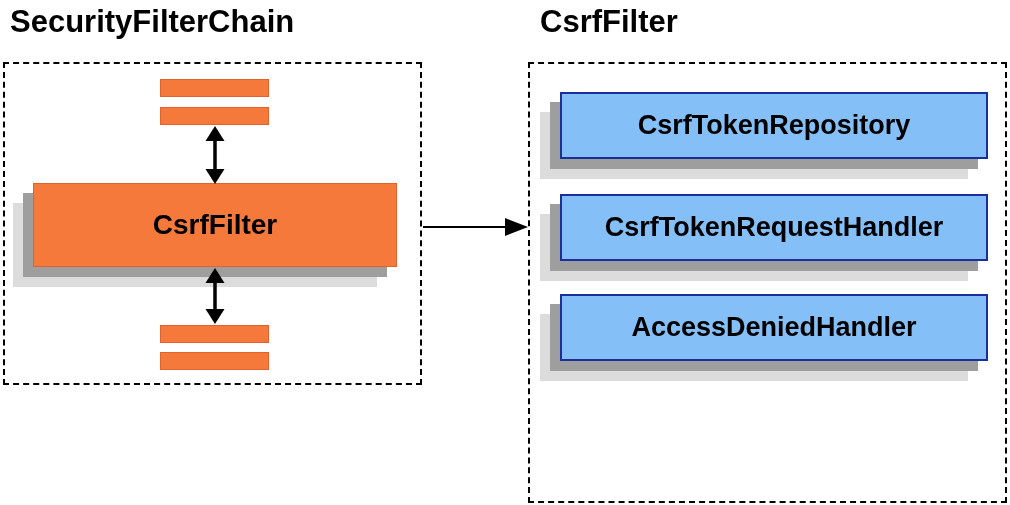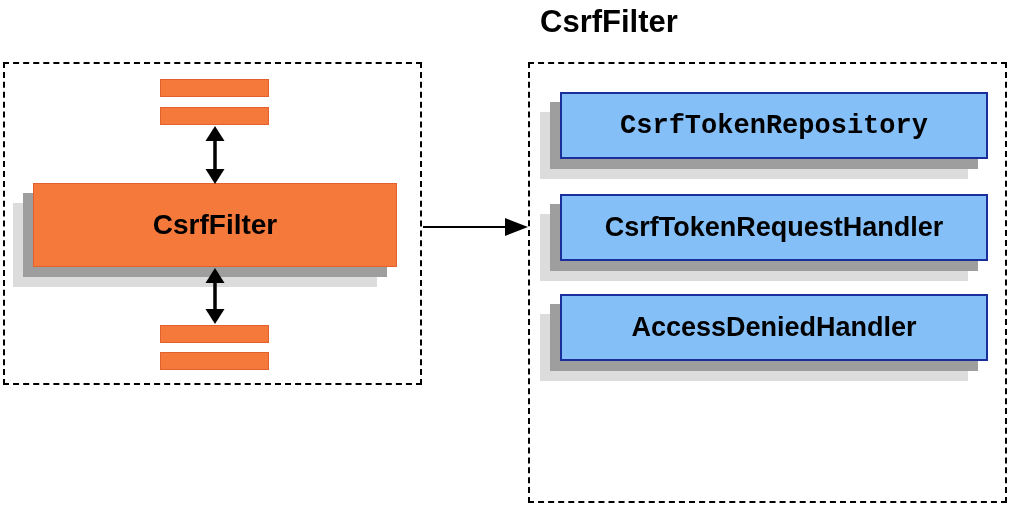--- a/index.html
+++ b/index.html
@@ -72,38 +72,39 @@
     border: 2px solid var(--blue-border, #1a2f9c);
     box-sizing: border-box;
     display: flex;
     align-items: center;
     justify-content: center;
     font-size: 27px;
     font-weight: bold;
     box-shadow: -10px 10px 0 0 var(--shadow-dark, #9e9e9e),
                 -20px 20px 0 0 var(--shadow-light, #dcdcdc);
   }
-  .comp-0 { top: 28px; font-family: Liberation Mono, monospace; }
+  .comp-0 { top: 28px; }
   .comp-1 { top: 130px; }
   .comp-2 { top: 230px; }
   .comp-3 { top: 329px; }
 
   .arrow-layer {
     position: absolute;
     left: 0; top: 0;
     width: 1010px; height: 505px;
     pointer-events: none;
     color: var(--arrow, #000);
   }
 </style>
 </head>
 <body>
 
 <div class="canvas">
 
+  <div class="panel-title left">SecurityFilterChain</div>
 
   <div class="panel-title right">CsrfFilter</div>
 
   <div class="dashed-box left-chain">
     <div class="orange-bar bar-t1"></div>
     <div class="orange-bar bar-t2"></div>
 
     <div class="orange-main">
       <span>CsrfFilter</span>
     </div>

